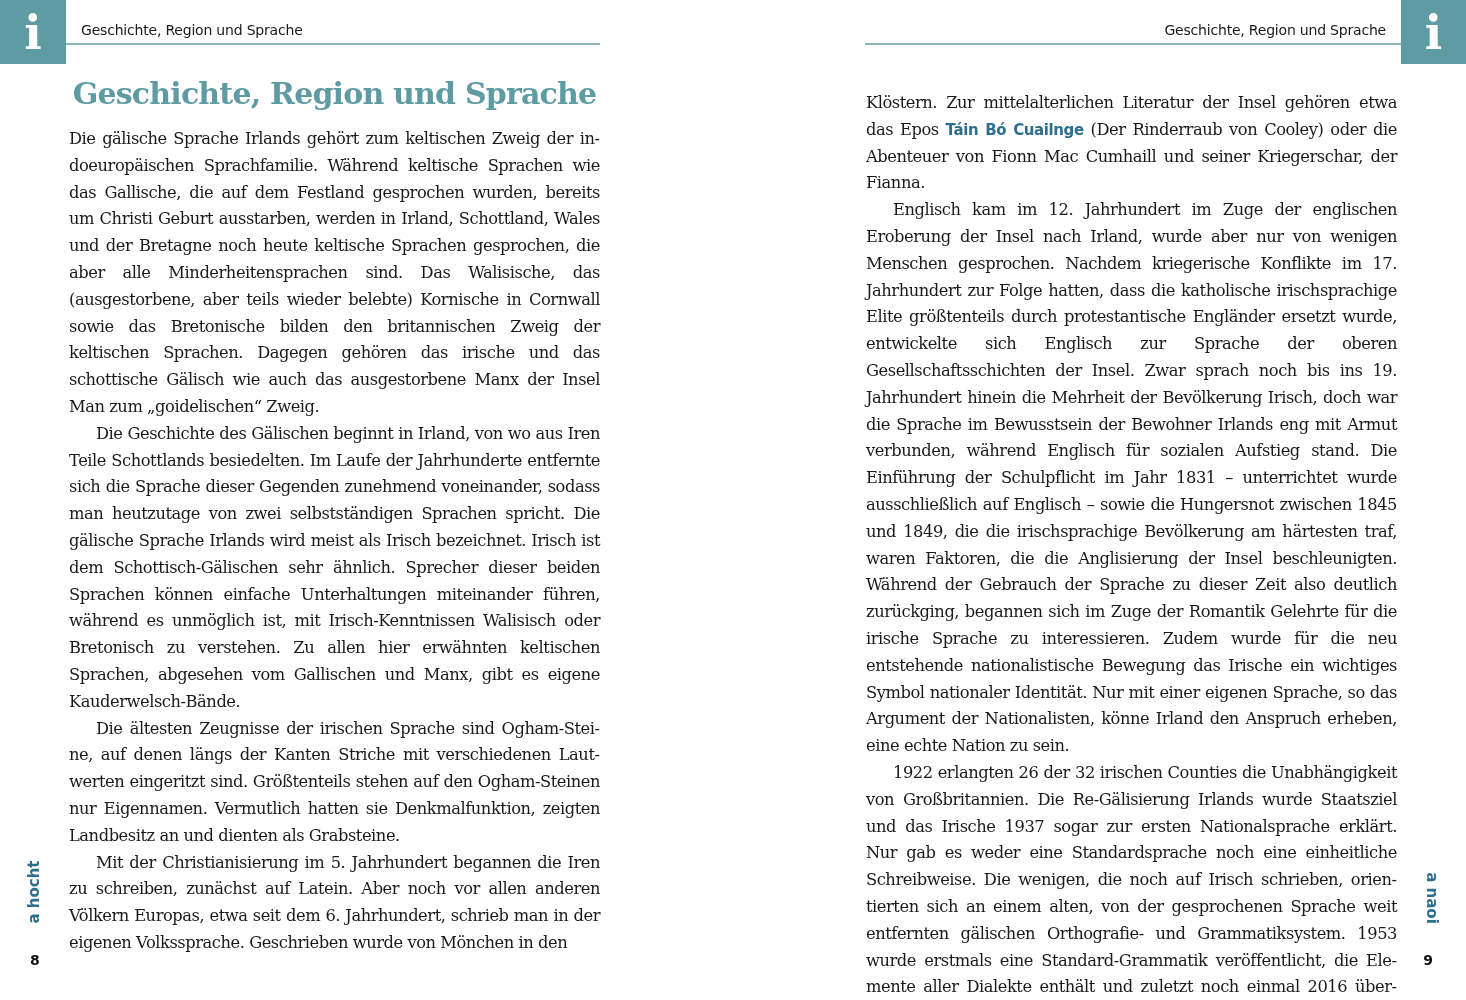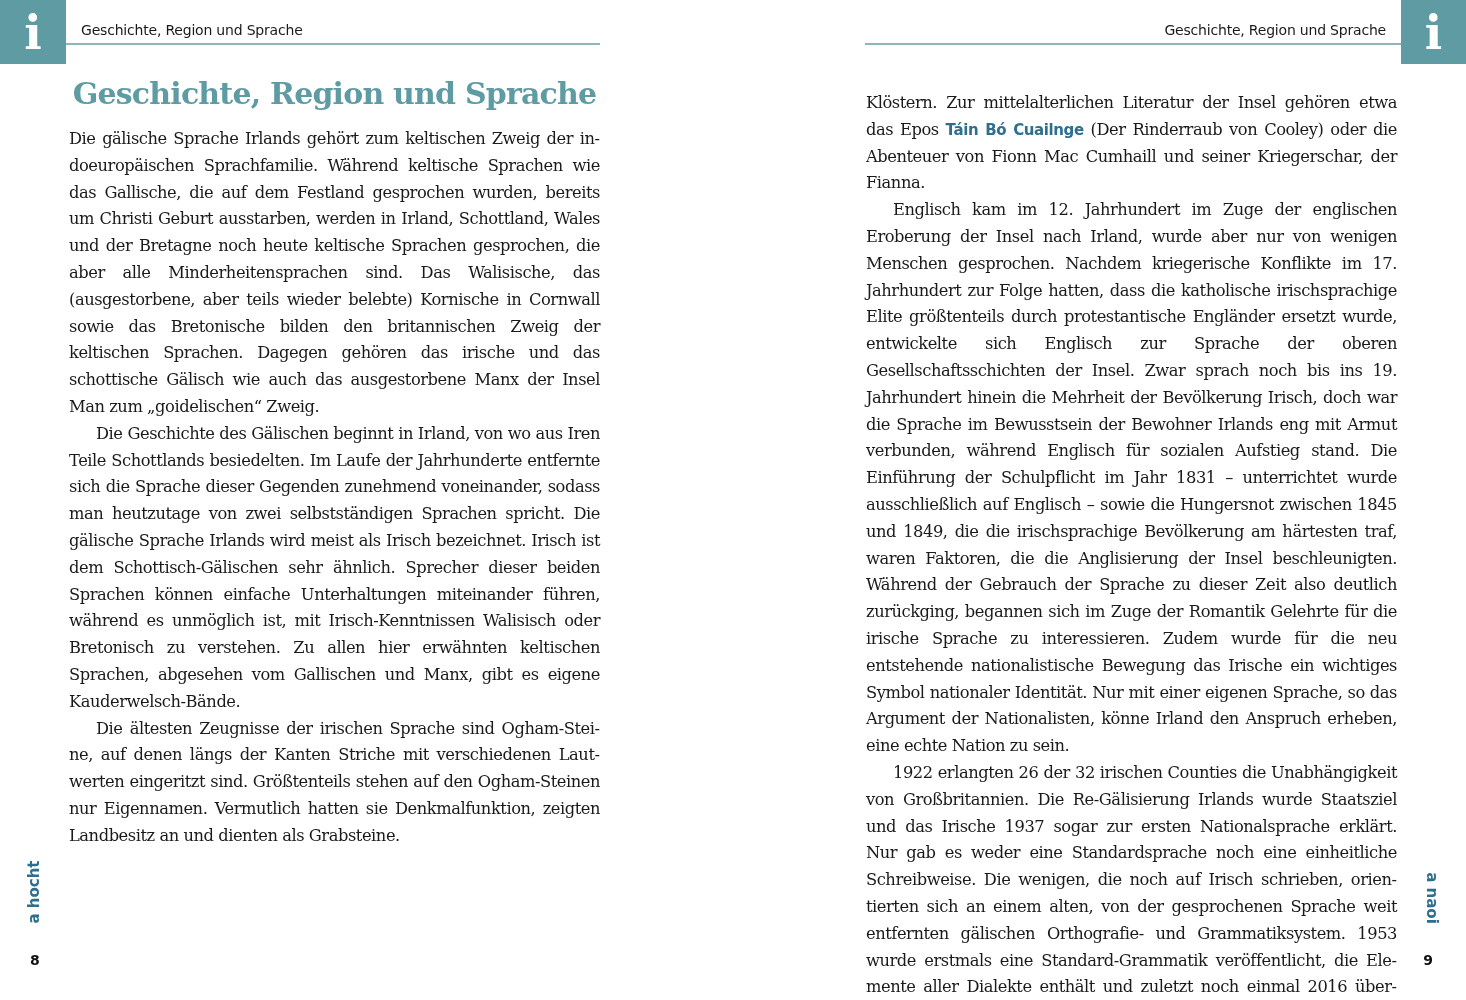--- a/index.html
+++ b/index.html
@@ -78,20 +78,21 @@
   </div>
   <div class="running-head">Geschichte, Region und Sprache</div>
   <div class="head-rule"></div>
 
   <h1 class="chapter-title">Geschichte, Region und Sprache</h1>
 
   <div class="body-text">
     <p class="noindent">Die gälische Sprache Irlands gehört zum keltischen Zweig der in­doeuropäischen Sprachfamilie. Während keltische Sprachen wie das Gallische, die auf dem Festland gesprochen wurden, bereits um Christi Geburt ausstarben, werden in Irland, Schottland, Wales und der Bretagne noch heute keltische Sprachen gesprochen, die aber alle Minderheitensprachen sind. Das Walisische, das (ausgestorbe­ne, aber teils wieder belebte) Kornische in Cornwall sowie das Bre­tonische bilden den britannischen Zweig der keltischen Sprachen. Dagegen gehören das irische und das schottische Gälisch wie auch das ausgestorbene Manx der Insel Man zum „goidelischen“ Zweig.</p>
     <p>Die Geschichte des Gälischen beginnt in Irland, von wo aus Iren Teile Schottlands besiedelten. Im Laufe der Jahrhunderte entfernte sich die Sprache dieser Gegenden zunehmend vonein­ander, sodass man heutzutage von zwei selbstständigen Sprachen spricht. Die gälische Sprache Irlands wird meist als Irisch bezeich­net. Irisch ist dem Schottisch-Gälischen sehr ähnlich. Sprecher dieser beiden Sprachen können einfache Unterhaltungen mitei­nander führen, während es unmöglich ist, mit Irisch-Kenntnissen Walisisch oder Bretonisch zu verstehen. Zu allen hier erwähnten keltischen Sprachen, abgesehen vom Gallischen und Manx, gibt es eigene Kauderwelsch-Bände.</p>
     <p>Die ältesten Zeugnisse der irischen Sprache sind Ogham-Stei­ne, auf denen längs der Kanten Striche mit verschiedenen Laut­werten eingeritzt sind. Größtenteils stehen auf den Ogham-Stei­nen nur Eigennamen. Vermutlich hatten sie Denkmalfunktion, zeigten Landbesitz an und dienten als Grabsteine.</p>
+    <p>Mit der Christianisierung im 5. Jahrhundert begannen die Iren zu schreiben, zunächst auf Latein. Aber noch vor allen anderen Völkern Europas, etwa seit dem 6. Jahrhundert, schrieb man in der eigenen Volkssprache. Geschrieben wurde von Mönchen in den</p>
   </div>
 
   <div class="side-label">a hocht</div>
   <div class="page-number">8</div>
 </div>
 
 <div class="page page-right">
   <div class="running-head">Geschichte, Region und Sprache</div>
   <div class="head-rule"></div>
   <div class="info-block">

